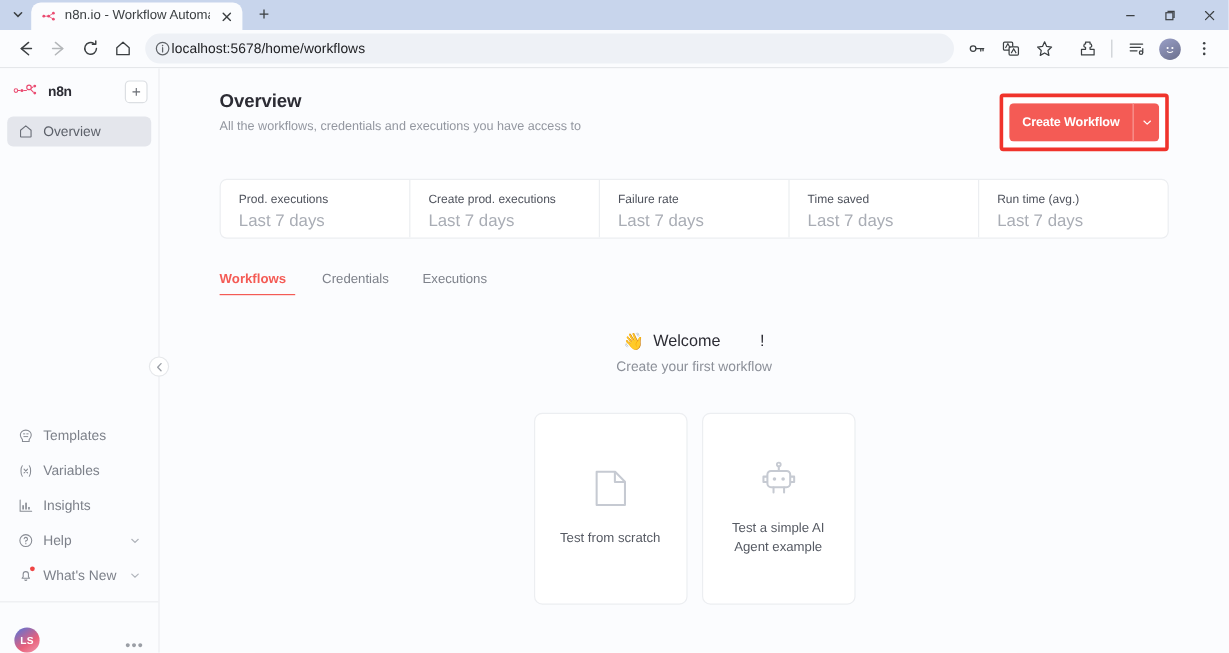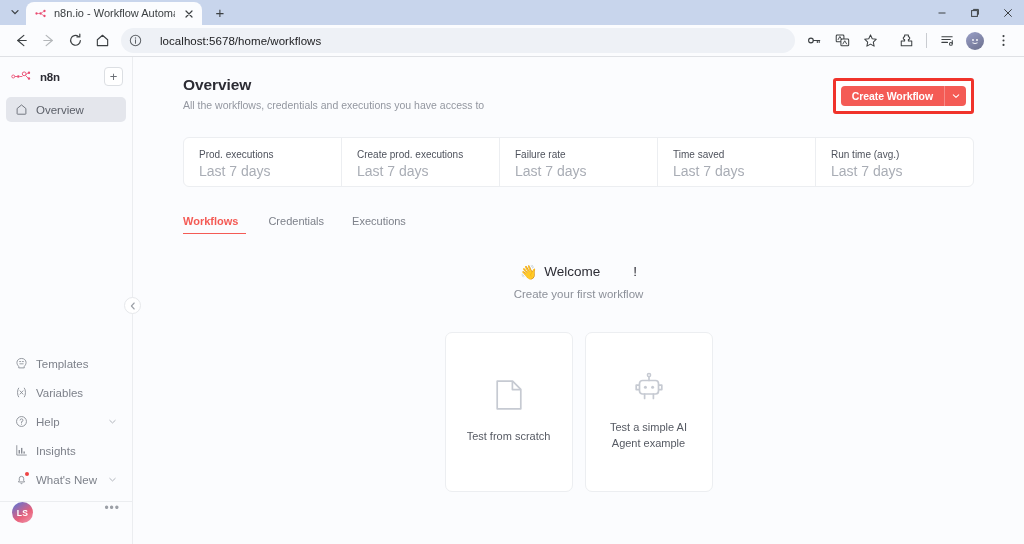--- a/index.html
+++ b/index.html
@@ -50,21 +50,21 @@
     height:31px; background:#fbfcfe; display:flex; align-items:center;
     padding:0 8px; gap:1px; flex:0 0 31px;
   }
   .tb-btn {
     width:26px; height:26px; border-radius:50%; display:flex;
     align-items:center; justify-content:center; color:#3c4043; flex:0 0 26px;
   }
   .tb-btn.dim { color:#b4b7ba; }
   .omnibox {
     flex:1; height:25px; background:#eef1f6; border-radius:13px;
-    display:flex; align-items:center; padding:0 10px 0 7px; gap:17px;
+    display:flex; align-items:center; padding:0 10px 0 7px; gap:0;
     margin:0 5px 0 5px;
   }
   .omni-icon { width:15px; height:15px; flex:0 0 15px; display:flex; align-items:center; justify-content:center; }
   .omni-url { font-size:11.5px; color:#202124; white-space:nowrap; letter-spacing:0.05px; }
   .tb-right { display:flex; align-items:center; gap:2px; }
   .tb-sep { width:1px; height:15px; background:#c9ccd1; margin:0 5px; }
   .avatar-chip {
     width:18px; height:18px; border-radius:50%;
     background:linear-gradient(150deg,#9aa0c8,#6b6f8c);
     display:flex; align-items:center; justify-content:center;
@@ -96,21 +96,21 @@
   }
   .sb-item.active { background:#e4e6ec; color:#5c6069; }
   .sb-item .ico { width:14px; height:14px; flex:0 0 14px; display:flex; align-items:center; justify-content:center; }
   .sb-item .lbl { flex:1; white-space:nowrap; }
   .sb-item .chev { width:11px; height:11px; flex:0 0 11px; display:flex; align-items:center; justify-content:center; color:#b0b4bb; }
   .sb-spacer { flex:1; }
   .sb-bottom { padding:0 6px 0 6px; }
   .sb-bottom .sb-item { height:29px; }
   .sb-footer {
     border-top:1px solid #ebedf0; height:43px; margin-top:7px;
-    display:flex; align-items:flex-start; padding:0 12px; justify-content:space-between;
+    display:flex; align-items:flex-end; padding:0 12px; justify-content:space-between;
   }
   .sb-avatar {
     width:21px; height:21px; border-radius:50%;
     background:linear-gradient(145deg,#5b74d6 5%,#e8607a 60%,#f09ab0 100%);
     display:flex; align-items:center; justify-content:center;
     color:#fff; font-size:8.5px; font-weight:bold; letter-spacing:0.2px;
   }
   .sb-dots { color:#9b9fa6; font-size:12px; letter-spacing:1px; line-height:1; }
   .collapse-btn {
     position:absolute; right:-9px; top:240px; width:17px; height:17px;
@@ -127,21 +127,21 @@
   
   .content { flex:1; min-width:0; overflow:hidden; padding:19px 50px 0 50px; }
   .page-head { display:flex; align-items:flex-start; justify-content:space-between; }
   .page-title { font-size:15.5px; font-weight:bold; color:#2c2c34; letter-spacing:-0.1px; }
   .page-sub { font-size:10.5px; color:#9397a0; margin-top:5px; }
 
   .cw-highlight {
     border:3px solid #f0332b; padding:5px; border-radius:3px; background:#fff;
     align-self:flex-start; margin-top:2px;
   }
-  .cw-group { display:flex; height:20px; border-radius:4px; overflow:hidden; }
+  .cw-group { display:flex; height:32px; border-radius:4px; overflow:hidden; }
   .cw-main {
     background:#f45b55; color:#fff; font-size:10.5px; font-weight:bold;
     padding:0 11px; display:flex; align-items:center; letter-spacing:-0.1px;
   }
   .cw-caret {
     background:#f45b55; color:#fff; width:22px;
     display:flex; align-items:center; justify-content:center;
     border-left:1px solid #f78a86; font-size:8px;
   }
 
@@ -378,42 +378,42 @@
                 <path d="M4.4 2.6 C2.6 4.6 2.6 11.4 4.4 13.4" stroke="#888c94" stroke-width="1.1" fill="none" stroke-linecap="round"></path>
                 <path d="M11.6 2.6 C13.4 4.6 13.4 11.4 11.6 13.4" stroke="#888c94" stroke-width="1.1" fill="none" stroke-linecap="round"></path>
                 <path d="M6.2 6 L9.8 10 M9.8 6 L6.2 10" stroke="#888c94" stroke-width="1.1" stroke-linecap="round"></path>
               </svg>
           </span>
           <span class="lbl">Variables</span>
         </div>
         <div class="sb-item">
           <span class="ico">
             <svg width="13" height="13" viewBox="0 0 16 16">
+                <path d="M2.2 2 V13.6 H14" stroke="#888c94" stroke-width="1.1" fill="none" stroke-linecap="round"></path>
+                <rect x="4.4" y="7.4" width="1.7" height="4.4" fill="#888c94"></rect>
+                <rect x="7.4" y="4.8" width="1.7" height="7" fill="#888c94"></rect>
+                <rect x="10.4" y="9.2" width="1.7" height="2.6" fill="#888c94"></rect>
+              </svg>
+          </span>
+          <span class="lbl">Insights</span>
+        </div>
+        <div class="sb-item">
+          <span class="ico">
+            <svg width="13" height="13" viewBox="0 0 16 16">
                 <circle cx="8" cy="8" r="6.1" stroke="#888c94" stroke-width="1.1" fill="none"></circle>
                 <path d="M6.3 6.1 a1.75 1.75 0 1 1 1.75 2.1 V9.3" stroke="#888c94" stroke-width="1.1" fill="none" stroke-linecap="round"></path>
                 <circle cx="8.05" cy="11.2" r="0.65" fill="#888c94"></circle>
               </svg>
           </span>
           <span class="lbl">Help</span>
           <span class="chev">
             <svg width="9" height="9" viewBox="0 0 10 10">
                 <path d="M2 3.8 L5 6.6 L8 3.8" stroke="#b0b4bb" stroke-width="1.1" fill="none" stroke-linecap="round"></path>
               </svg>
           </span>
-        </div>
-        <div class="sb-item">
-          <span class="ico">
-            <svg width="13" height="13" viewBox="0 0 16 16">
-                <path d="M2.2 2 V13.6 H14" stroke="#888c94" stroke-width="1.1" fill="none" stroke-linecap="round"></path>
-                <rect x="4.4" y="7.4" width="1.7" height="4.4" fill="#888c94"></rect>
-                <rect x="7.4" y="4.8" width="1.7" height="7" fill="#888c94"></rect>
-                <rect x="10.4" y="9.2" width="1.7" height="2.6" fill="#888c94"></rect>
-              </svg>
-          </span>
-          <span class="lbl">Insights</span>
         </div>
         <div class="sb-item">
           <span class="ico bell-wrap">
             <svg width="13" height="13" viewBox="0 0 16 16">
                 <path d="M4.2 11 H11.8 L10.7 9.4 V6.8 a2.7 2.7 0 0 0 -5.4 0 V9.4 Z" stroke="#888c94" stroke-width="1.1" fill="none" stroke-linejoin="round"></path>
                 <path d="M6.8 12.2 a1.25 1.25 0 0 0 2.4 0" stroke="#888c94" stroke-width="1.05" fill="none"></path>
               </svg>
             <span class="bell-dot"></span>
           </span>
           <span class="lbl">What's New</span>

